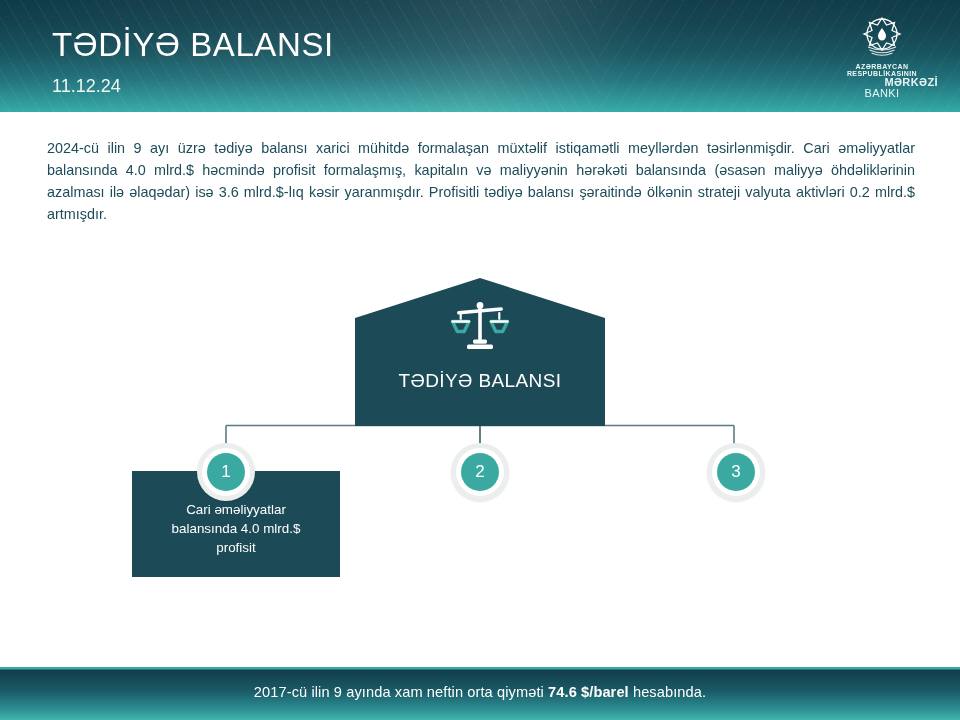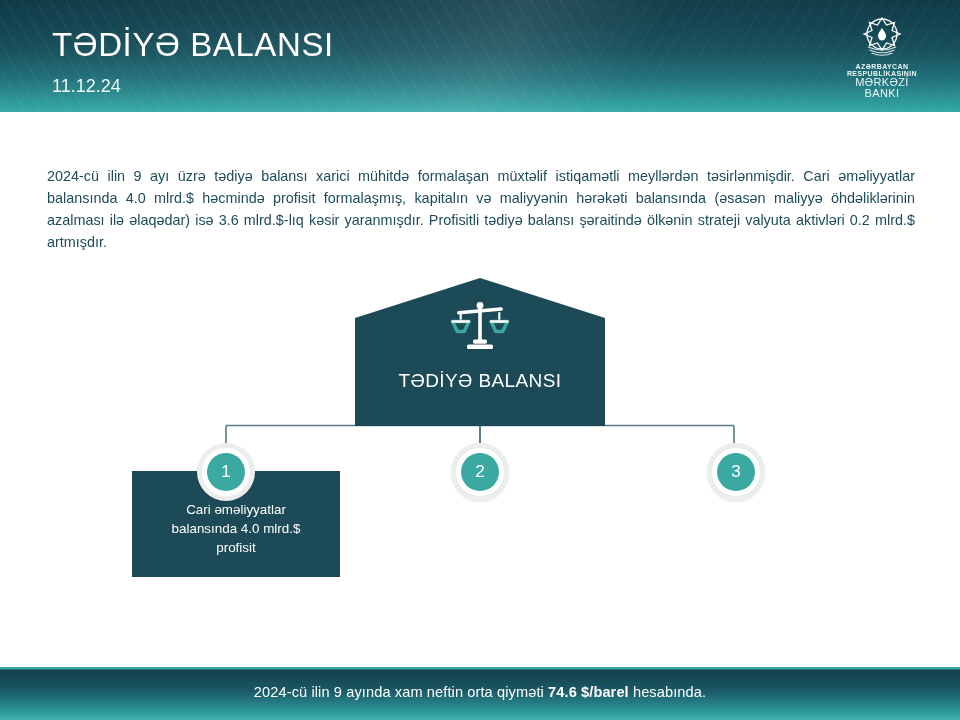--- a/index.html
+++ b/index.html
@@ -89,27 +89,27 @@
   }
   .logo-mark { display: block; margin: 0 auto; }
   .logo-text {
     margin-top: 1px;
     color: #eaf6f6;
     line-height: 1.02;
     letter-spacing: 0.4px;
   }
   .logo-l1 { font-size: 7px; font-weight: 700; }
   .logo-l2 { font-size: 7px; font-weight: 700; }
-  .logo-l3 { font-size: 11px; font-weight: 400; }
+  .logo-l3 { font-size: 11px; font-weight: 700; text-align: right; }
   .logo-l4 { font-size: 11px; font-weight: 400; }
 
   
   .intro {
     position: absolute;
-    left: 47px; top: 166px;
+    left: 47px; top: 138px;
     width: 868px;
     font-size: 14.4px;
     line-height: 1.52;
     color: #1d4c5a;
     text-align: justify;
     text-justify: inter-word;
   }
 
   
   .diagram {
@@ -307,14 +307,14 @@
   </div>
   <div class="badge b2">
     <div class="badge-inner">2</div>
   </div>
   <div class="badge b3">
     <div class="badge-inner">3</div>
   </div>
 </div>
 
 <div class="footer">
-  <div class="footer-text"><span>2024-cü ilin 9 ayında xam neftin orta qiyməti </span><b>74.6 $/barel</b><span> hesabında.</span></div>
+  <div class="footer-text"><span>2017-cü ilin 9 ayında xam neftin orta qiyməti </span><b>74.6 $/barel</b><span> hesabında.</span></div>
 </div>
 
 </body></html>

